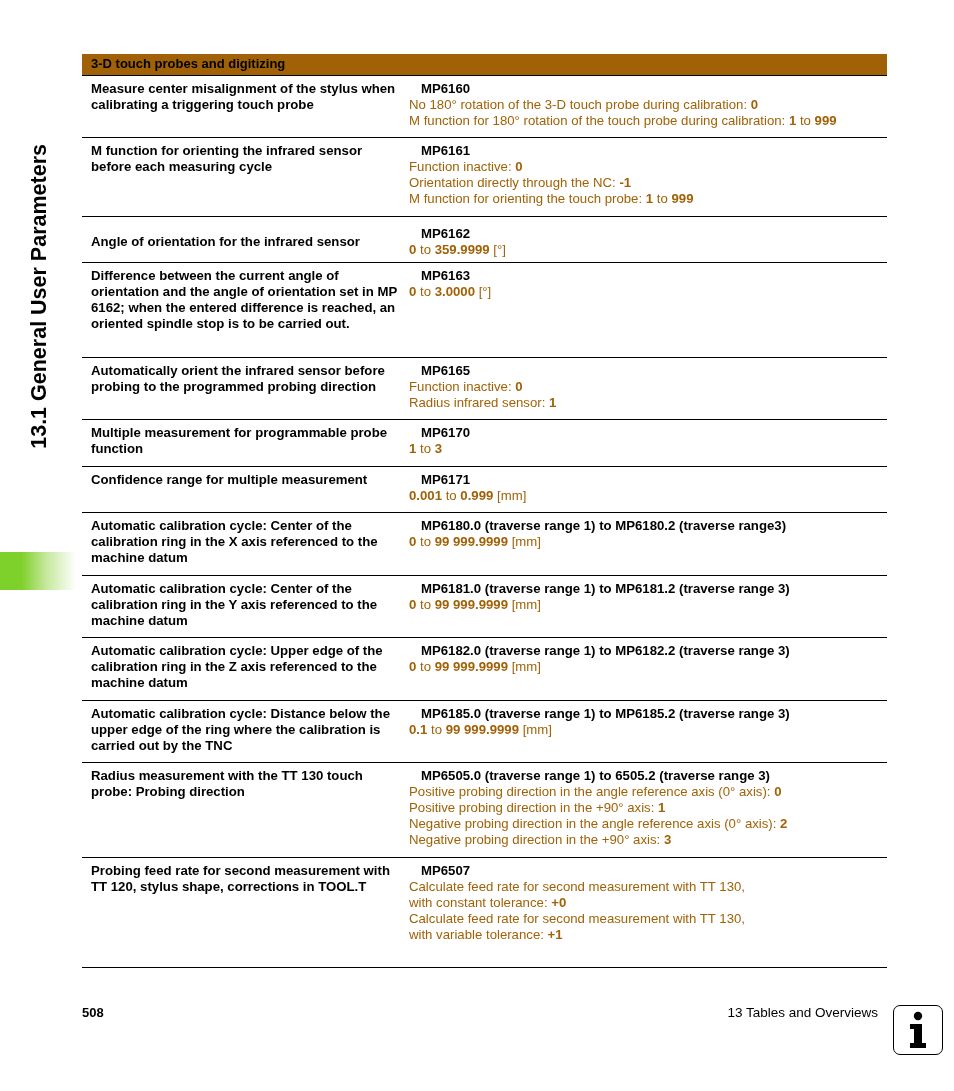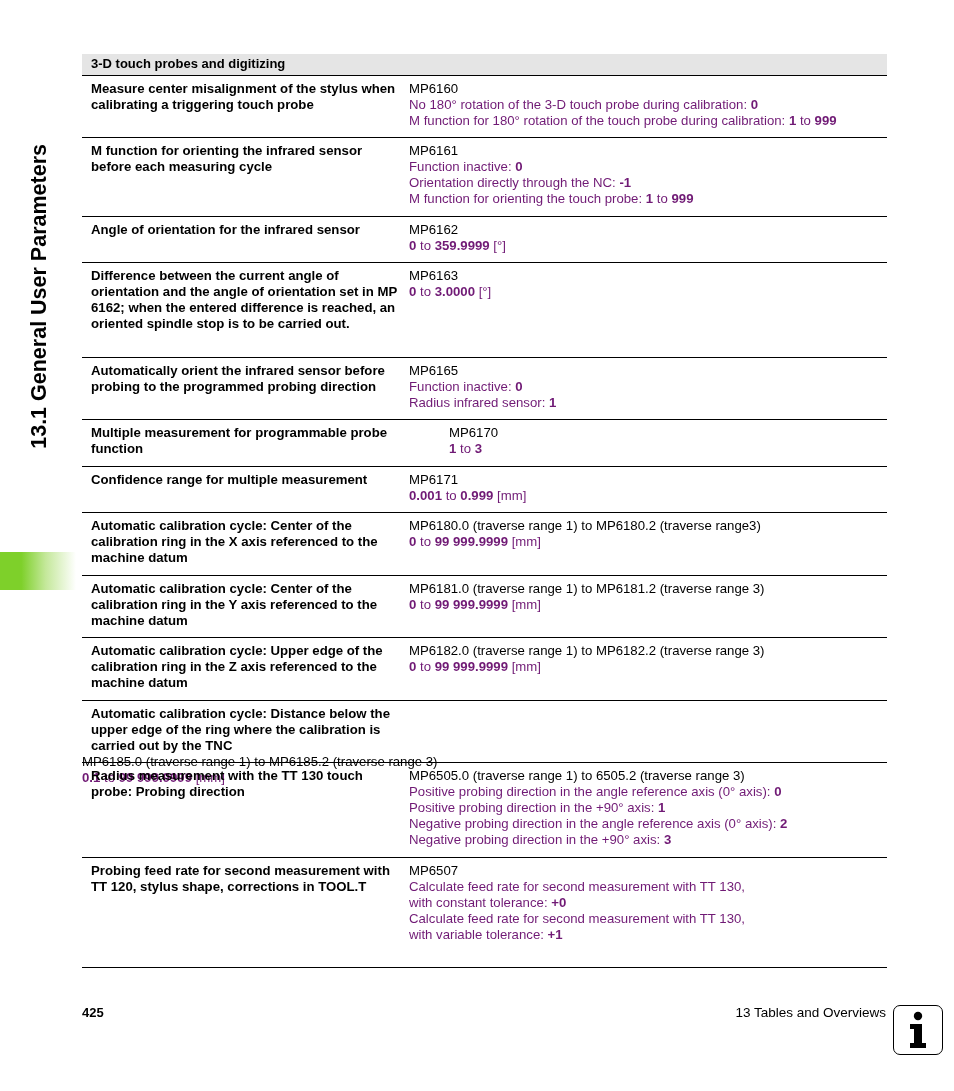--- a/index.html
+++ b/index.html
@@ -20,21 +20,21 @@
   .side-tab {
     position: absolute;
     left: 0; top: 552px;
     width: 76px; height: 38px;
     background: linear-gradient(to right, #7ed02a 0%, #7ed02a 28%, #c4e89a 60%, #ffffff 100%);
   }
 
   .table { position: absolute; left: 82px; top: 54px; width: 805px; }
   .table-header {
     height: 22px;
-    background: #e5e5e5;
+    background: #a16207;
     border-bottom: 1.5px solid #000;
     font-weight: bold;
     font-size: 13px;
     line-height: 20px;
     padding-left: 9px;
   }
   .row {
     display: flex;
     border-bottom: 1.2px solid #000;
     padding-top: 5px;
@@ -45,30 +45,30 @@
     padding-right: 6px;
     font-weight: bold;
     font-size: 13.2px;
     line-height: 16px;
   }
   .col-val {
     flex: 1;
     font-size: 13.2px;
     line-height: 16px;
   }
-  .mp { font-weight: normal; }
-  .v-line { color: #701a75; }
+  .mp { font-weight: bold; margin-left: 12px; }
+  .v-line { color: #a16207; }
   .v-line b { font-weight: bold; }
 
   .footer-page {
     position: absolute; left: 82px; top: 1005px;
     font-weight: bold; font-size: 13px;
   }
   .footer-chapter {
-    position: absolute; right: 68px; top: 1005px;
+    position: absolute; right: 76px; top: 1005px;
     font-size: 13.5px;
   }
   .info-icon {
     position: absolute; left: 893px; top: 1005px;
     width: 50px; height: 50px;
     border: 1.5px solid #000; border-radius: 7px;
     display: flex; align-items: center; justify-content: center;
   }
 </style>
 </head>
@@ -92,21 +92,21 @@
       </div>
       <div class="row" style="height: 79px;">
         <div class="col-desc">M function for orienting the infrared sensor before each measuring cycle</div>
         <div class="col-val">
           <div class="mp">MP6161</div>
           <div class="v-line"><span>Function inactive: </span><b>0</b></div>
           <div class="v-line"><span>Orientation directly through the NC: </span><b>-1</b></div>
           <div class="v-line"><span>M function for orienting the touch probe: </span><b>1</b><span> to </span><b>999</b></div>
         </div>
       </div>
-      <div class="row" style="height: 46px;">
+      <div class="row" style="height: 46px; align-items: center;">
         <div class="col-desc">Angle of orientation for the infrared sensor</div>
         <div class="col-val">
           <div class="mp">MP6162</div>
           <div class="v-line"><b>0</b><span> to </span><b>359.9999</b><span> [°]</span></div>
         </div>
       </div>
       <div class="row" style="height: 95px;">
         <div class="col-desc">Difference between the current angle of orientation and the angle of orientation set in MP 6162; when the entered difference is reached, an oriented spindle stop is to be carried out.</div>
         <div class="col-val">
           <div class="mp">MP6163</div>
@@ -114,21 +114,21 @@
         </div>
       </div>
       <div class="row" style="height: 62px;">
         <div class="col-desc">Automatically orient the infrared sensor before probing to the programmed probing direction</div>
         <div class="col-val">
           <div class="mp">MP6165</div>
           <div class="v-line"><span>Function inactive: </span><b>0</b></div>
           <div class="v-line"><span>Radius infrared sensor: </span><b>1</b></div>
         </div>
       </div>
-      <div class="row" style="height: 47px; gap: 40px;">
+      <div class="row" style="height: 47px;">
         <div class="col-desc">Multiple measurement for programmable probe function</div>
         <div class="col-val">
           <div class="mp">MP6170</div>
           <div class="v-line"><b>1</b><span> to </span><b>3</b></div>
         </div>
       </div>
       <div class="row" style="height: 46px;">
         <div class="col-desc">Confidence range for multiple measurement</div>
         <div class="col-val">
           <div class="mp">MP6171</div>
@@ -149,21 +149,21 @@
           <div class="v-line"><b>0</b><span> to </span><b>99 999.9999</b><span> [mm]</span></div>
         </div>
       </div>
       <div class="row" style="height: 63px;">
         <div class="col-desc">Automatic calibration cycle: Upper edge of the calibration ring in the Z axis referenced to the machine datum</div>
         <div class="col-val">
           <div class="mp">MP6182.0 (traverse range 1) to MP6182.2 (traverse range 3)</div>
           <div class="v-line"><b>0</b><span> to </span><b>99 999.9999</b><span> [mm]</span></div>
         </div>
       </div>
-      <div class="row" style="height: 62px; flex-direction: column;">
+      <div class="row" style="height: 62px;">
         <div class="col-desc">Automatic calibration cycle: Distance below the upper edge of the ring where the calibration is carried out by the TNC</div>
         <div class="col-val">
           <div class="mp">MP6185.0 (traverse range 1) to MP6185.2 (traverse range 3)</div>
           <div class="v-line"><b>0.1</b><span> to </span><b>99 999.9999</b><span> [mm]</span></div>
         </div>
       </div>
       <div class="row" style="height: 95px;">
         <div class="col-desc">Radius measurement with the TT 130 touch probe: Probing direction</div>
         <div class="col-val">
           <div class="mp">MP6505.0 (traverse range 1) to 6505.2 (traverse range 3)</div>
@@ -179,20 +179,20 @@
           <div class="mp">MP6507</div>
           <div class="v-line"><span>Calculate feed rate for second measurement with TT 130,</span></div>
           <div class="v-line"><span>with constant tolerance: </span><b>+0</b></div>
           <div class="v-line"><span>Calculate feed rate for second measurement with TT 130,</span></div>
           <div class="v-line"><span>with variable tolerance: </span><b>+1</b></div>
         </div>
       </div>
     </div>
 </div>
 
-<div class="footer-page">425</div>
+<div class="footer-page">508</div>
 <div class="footer-chapter">13 Tables and Overviews</div>
 <div class="info-icon">
   <svg width="34" height="40" viewBox="0 0 34 40">
     <circle cx="17" cy="6" r="4.2" fill="#000"></circle>
     <path d="M9 14 H21 V33 H25 V38 H9 V33 H13 V19 H9 Z" fill="#000"></path>
   </svg>
 </div>
 
 </body></html>

